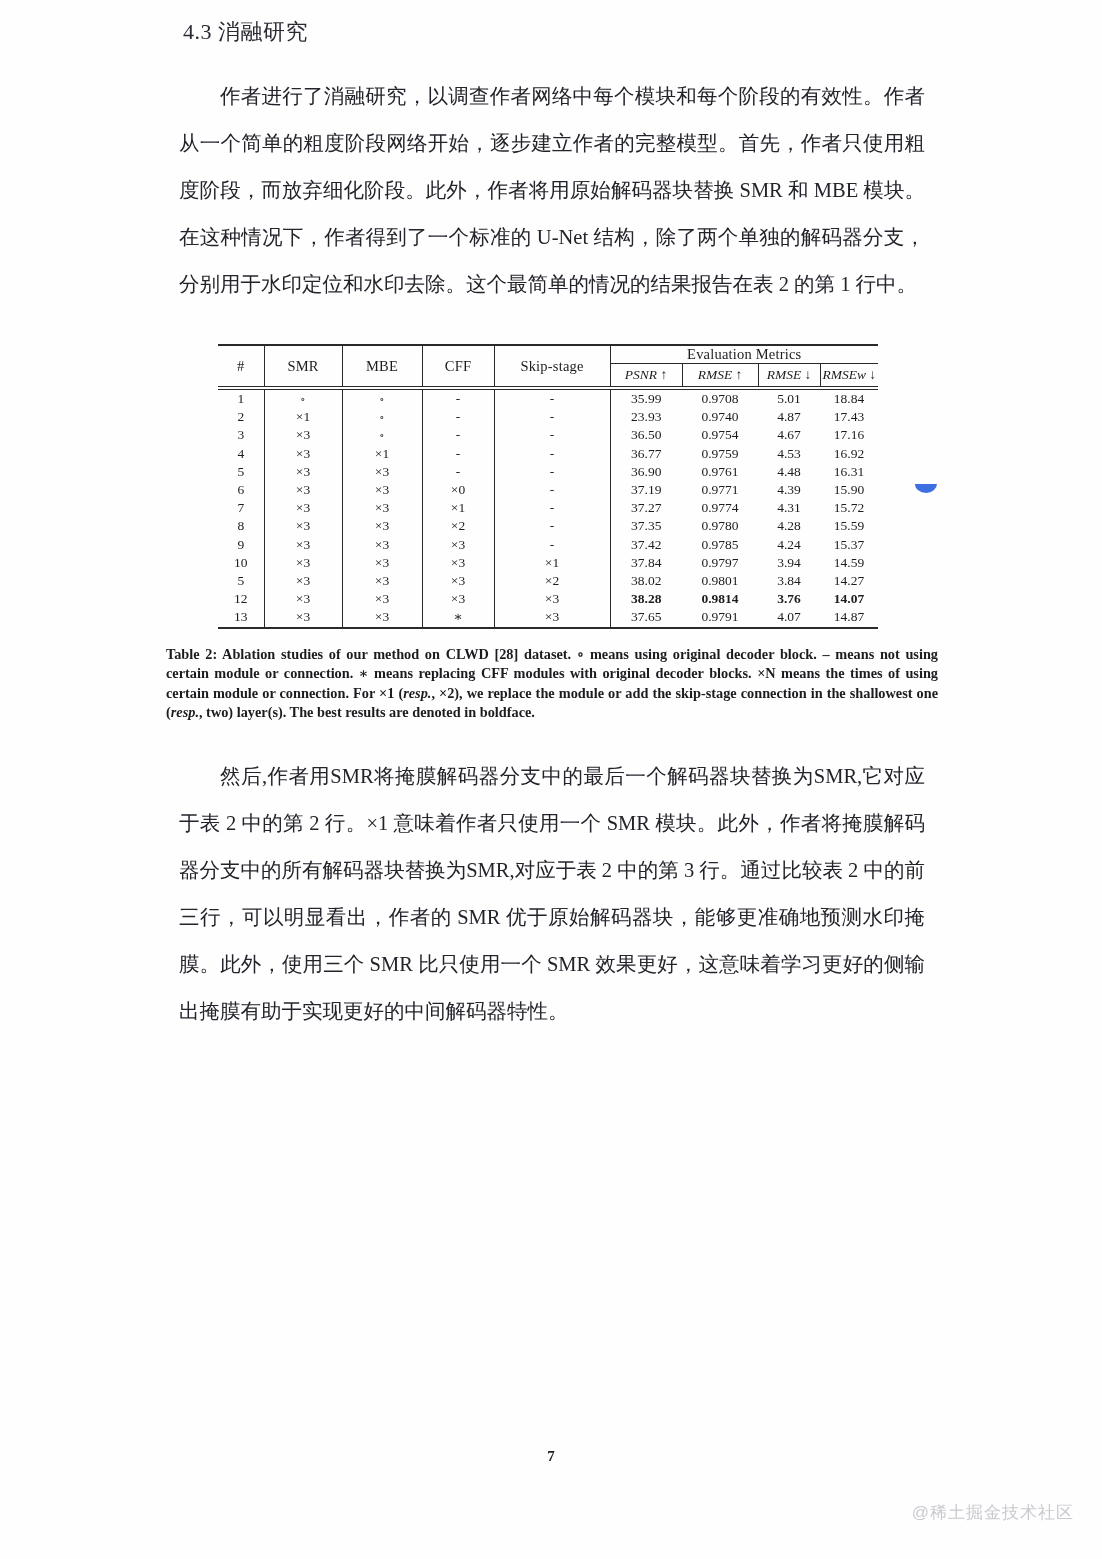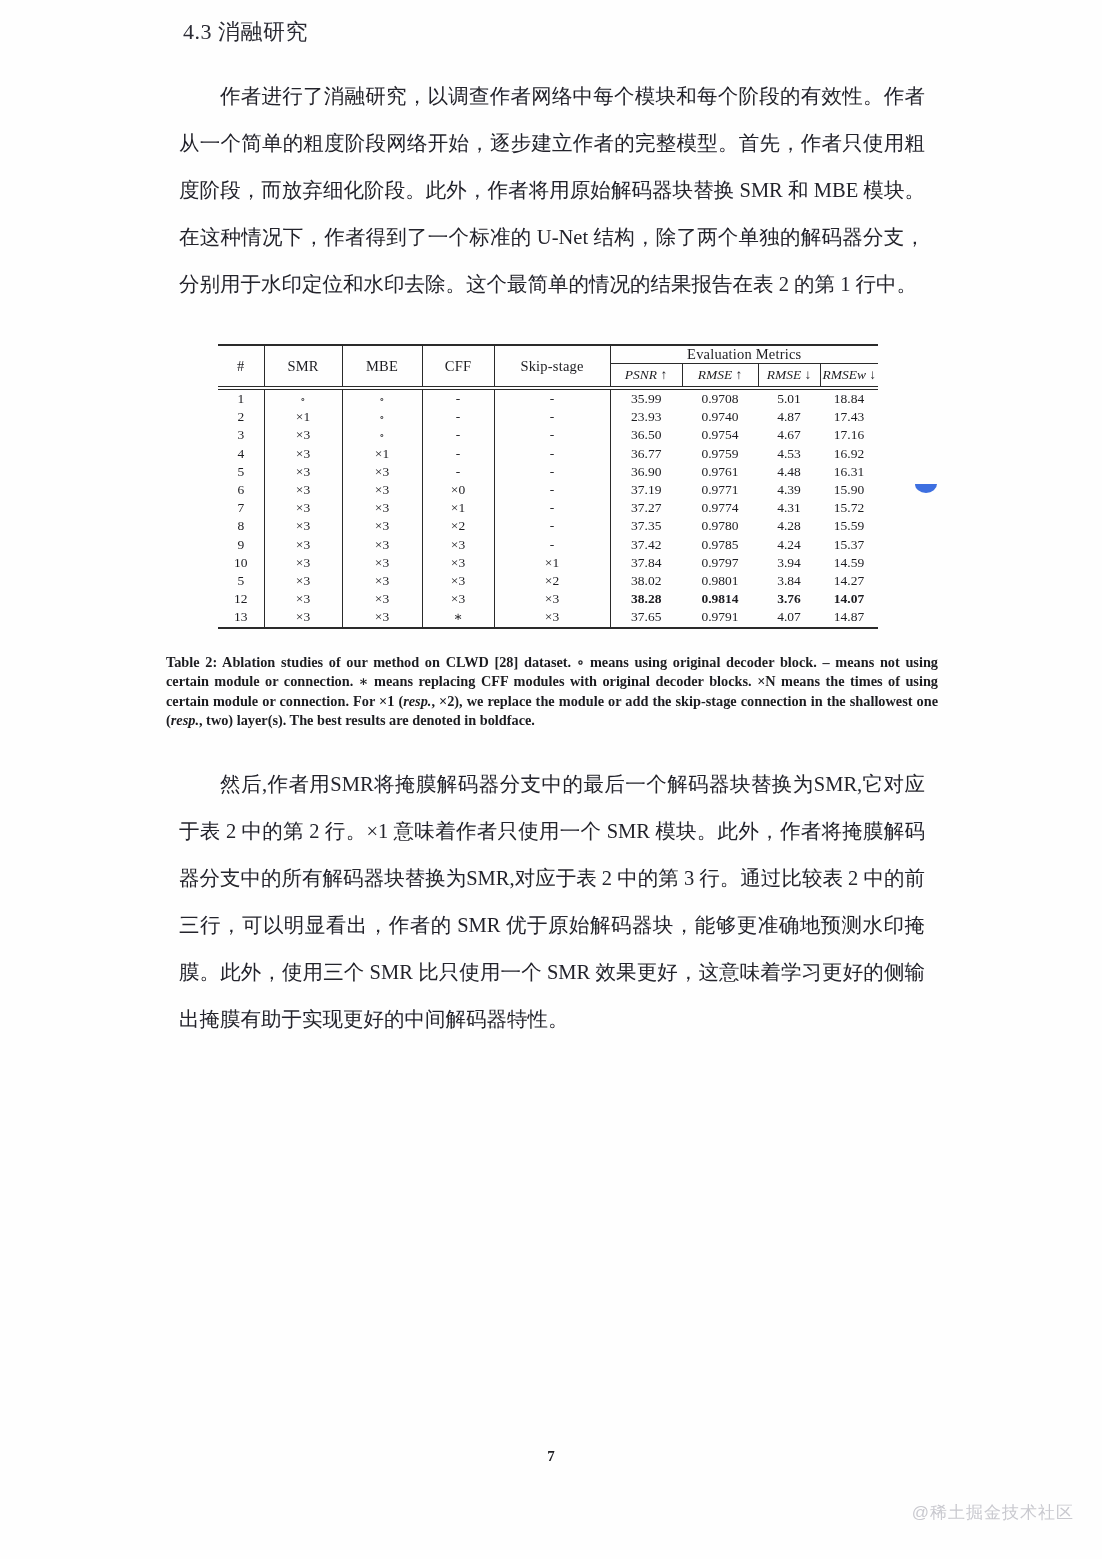--- a/index.html
+++ b/index.html
@@ -134,21 +134,21 @@
   tbody td {
     font-size: 13.5px;
     height: 18.2px;
     line-height: 18.2px;
   }
   tbody td.bold { font-weight: bold; }
   td.circle-cell { font-size: 11px; }
 
   
   .caption {
-    margin-top: 24px;
+    margin-top: 16px;
     font-size: 14.3px;
     line-height: 19.5px;
     font-weight: bold;
     text-align: justify;
     color: #1c1c20;
     font-family: "Liberation Serif", "DejaVu Serif", serif;
   }
   .caption .it { font-style: italic; }
 
   

